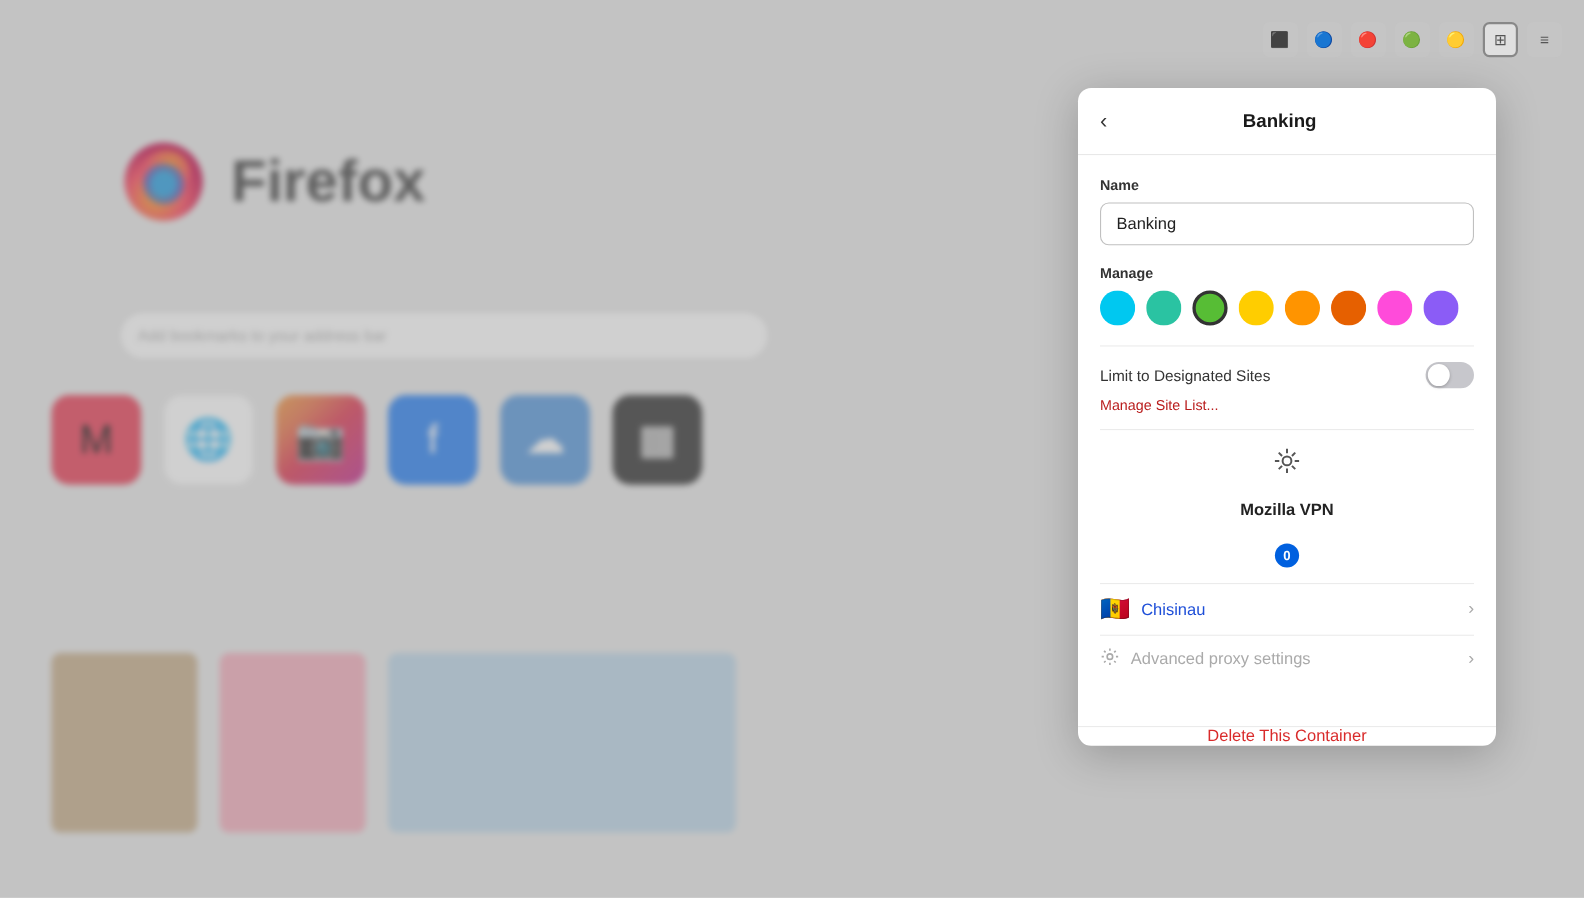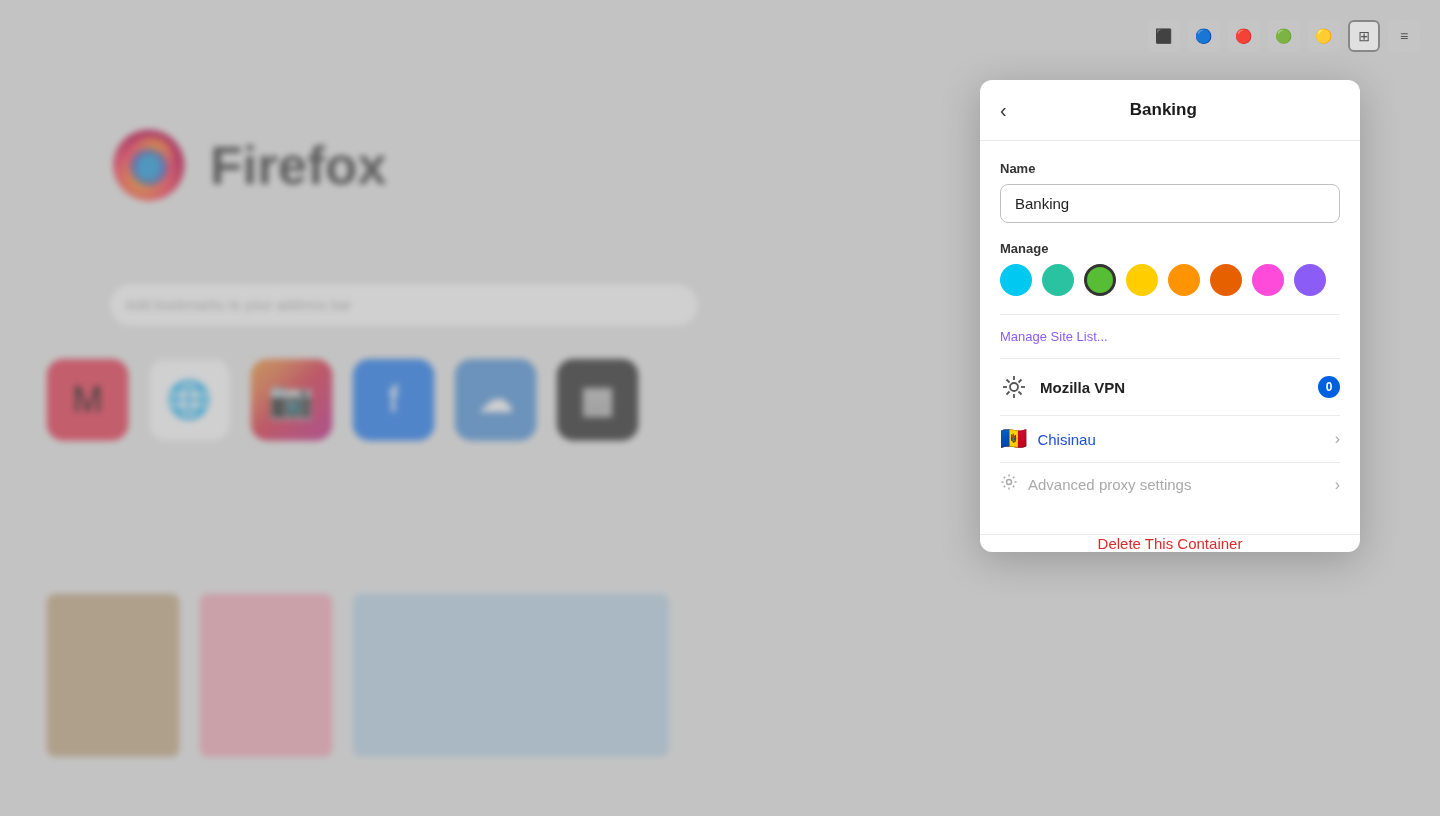--- a/index.html
+++ b/index.html
@@ -198,38 +198,39 @@
     .toggle-switch.off .toggle-knob {
       left: 2px;
     }
 
     .toggle-switch.on .toggle-knob {
       left: 22px;
     }
 
     
     .manage-link {
-      color: #8b5cf6;
+      color: #b91c1c;
       font-size: 13px;
       cursor: pointer;
       text-decoration: none;
       display: block;
       margin-bottom: 14px;
     }
 
     
     .vpn-section {
       margin: 4px 0 14px 0;
     }
 
     .vpn-header-row {
       display: flex;
       align-items: center;
-      gap: 12px;
+      gap: 22px;
       margin-bottom: 12px;
+      flex-direction: column;
     }
 
     .vpn-icon {
       width: 28px;
       height: 28px;
       color: #555;
     }
 
     .vpn-title {
       font-size: 15px;
@@ -302,21 +303,21 @@
       display: block;
       width: 100%;
       text-align: center;
       background: none;
       border: none;
       border-top: 1px solid #ebebeb;
       color: #d92b2b;
       font-size: 15px;
       font-weight: 500;
       cursor: pointer;
-      margin-top: 8px;
+      margin-top: 19px;
     }
 
     
     .top-bar {
       position: absolute;
       top: 0;
       right: 0;
       width: 480px;
       height: 72px;
       display: flex;
@@ -442,20 +443,26 @@
         <div class="color-swatch" style="background:#ff4bda;"></div>
         <div class="color-swatch" style="background:#8b5cf6;"></div>
       </div>
     </div>
 
     
 
     <div class="divider"></div>
 
     
+    <div class="toggle-row">
+      <span class="toggle-label">Limit to Designated Sites</span>
+      <div class="toggle-switch off">
+        <div class="toggle-knob"></div>
+      </div>
+    </div>
     <a class="manage-link">Manage Site List...</a>
 
     <div class="divider"></div>
 
     
     <div class="vpn-section">
       <div class="vpn-header-row">
 
         <svg class="vpn-icon" viewBox="0 0 28 28" fill="none" stroke="#555" stroke-width="1.8">
           <circle cx="14" cy="14" r="4"></circle>

